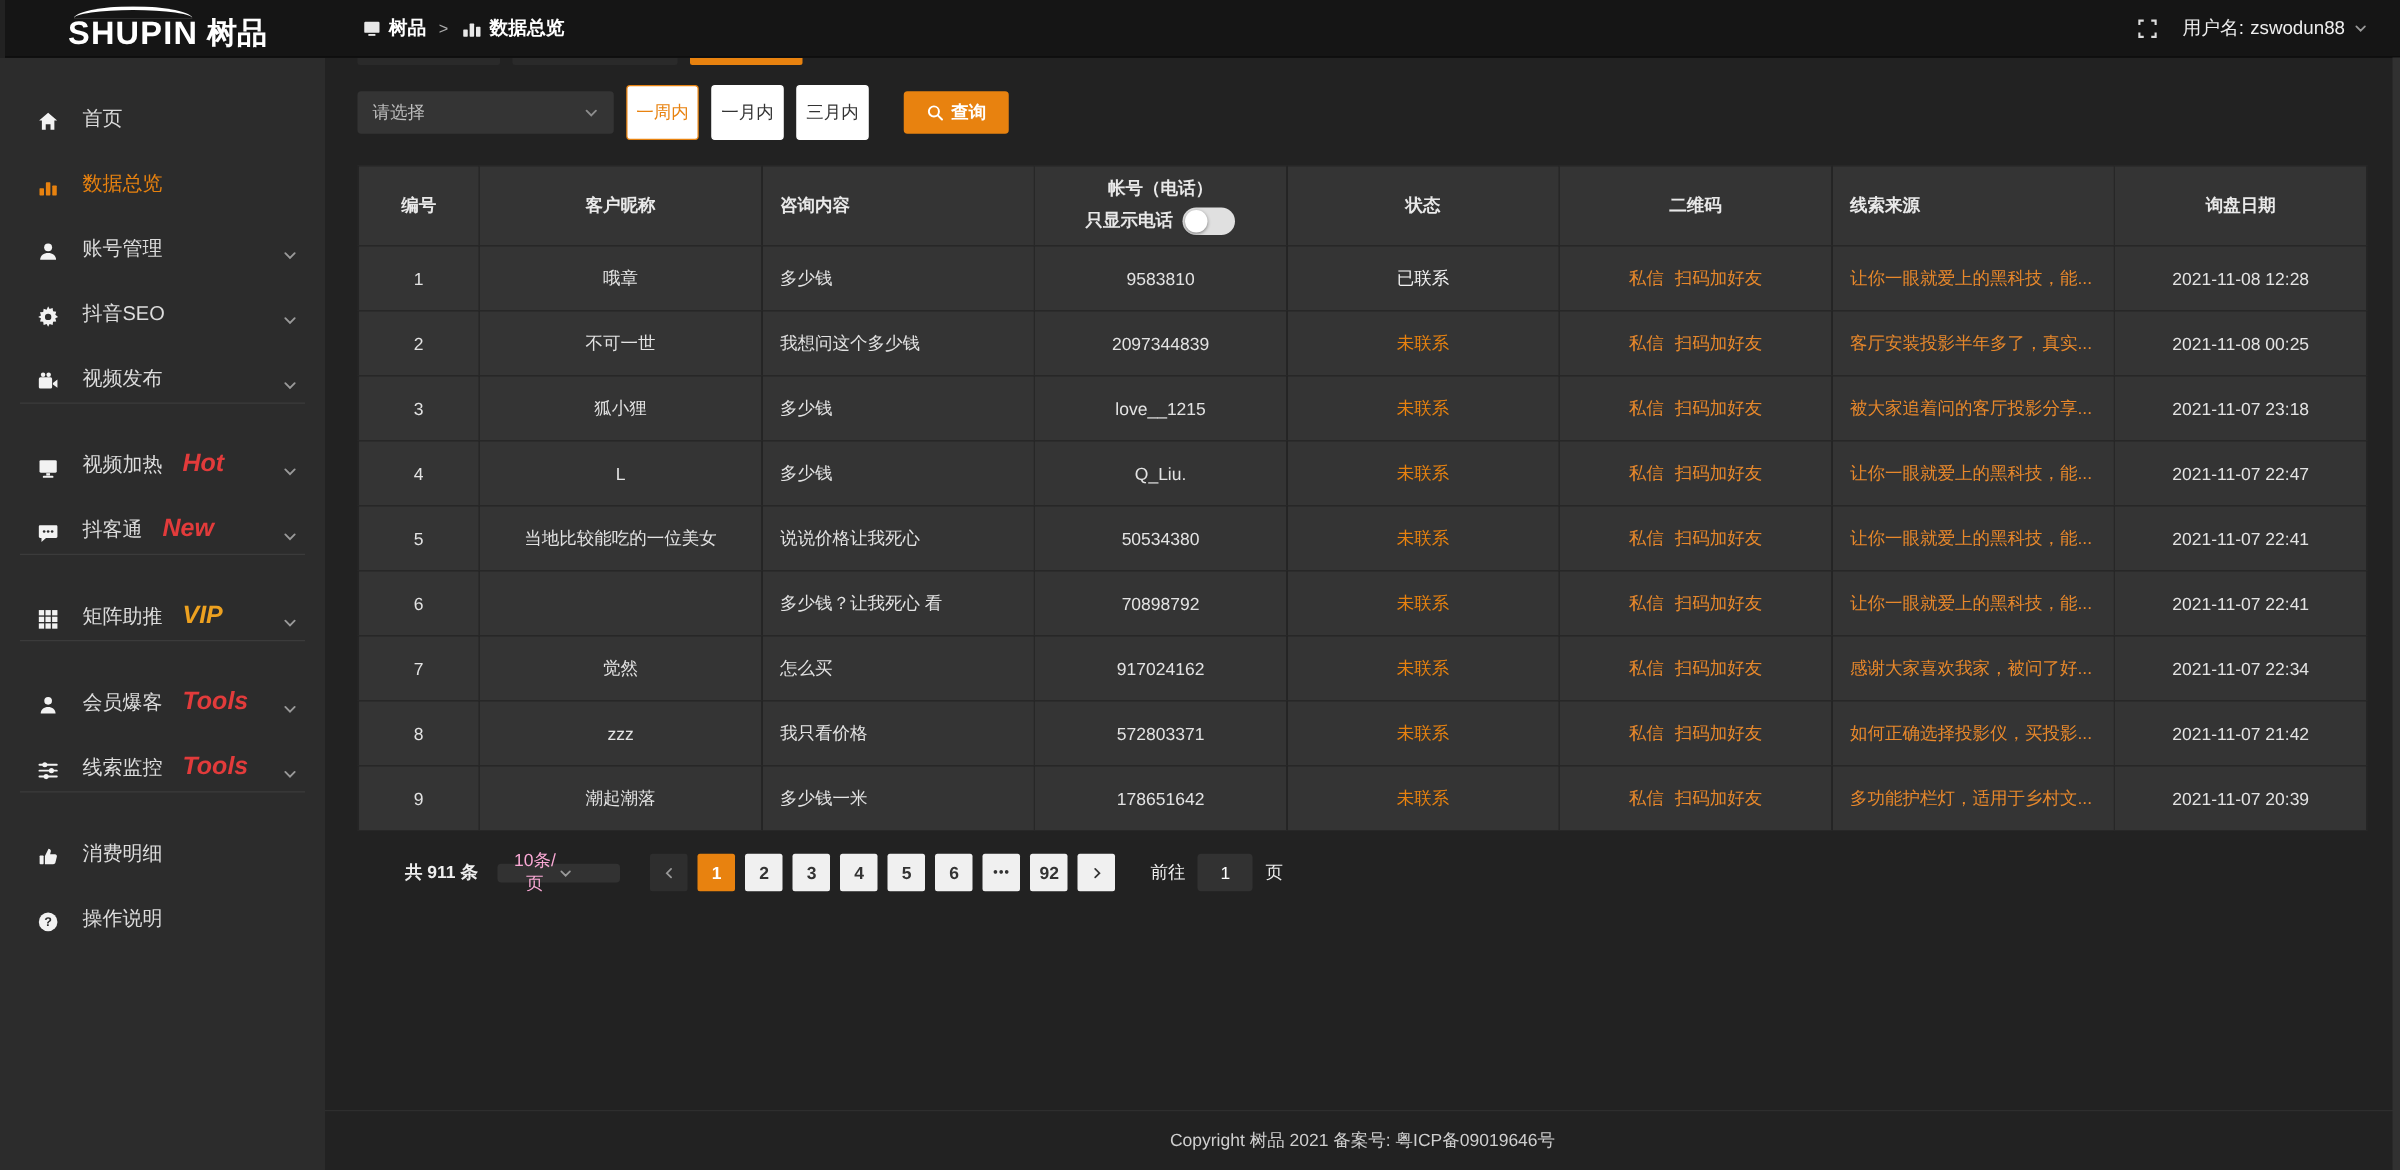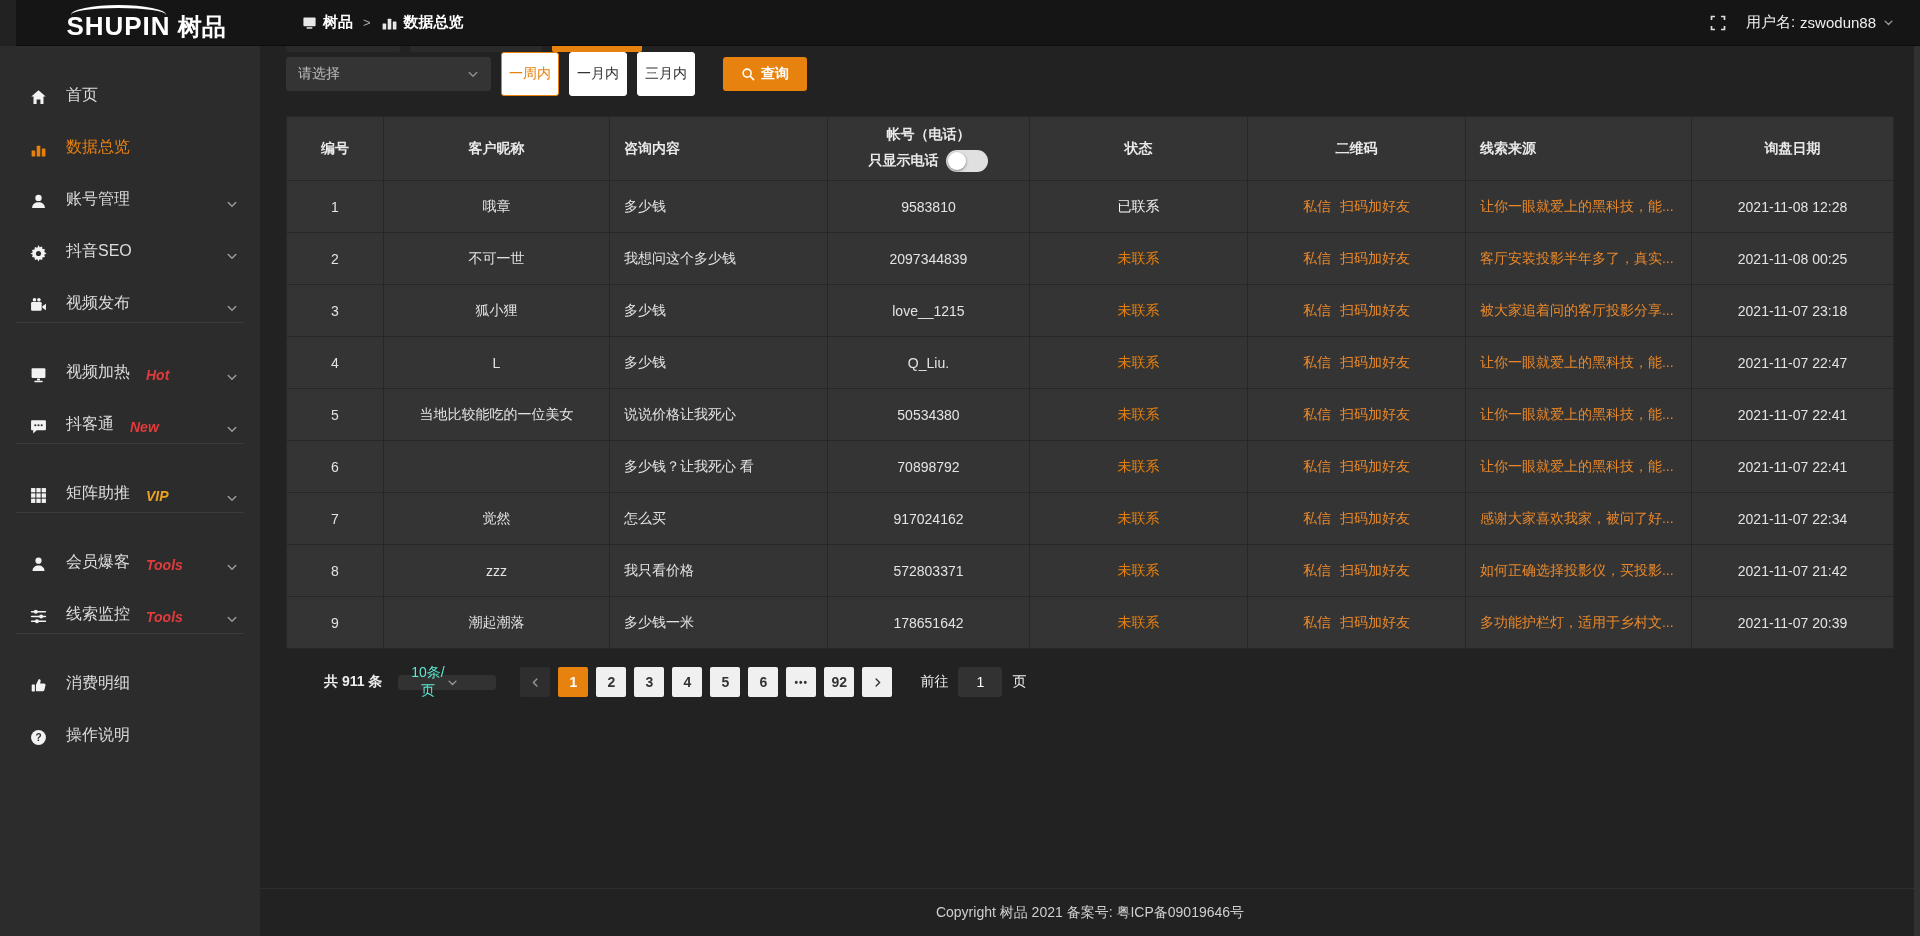--- a/index.html
+++ b/index.html
@@ -8,21 +8,21 @@
     background:#222222;
     font-family:"Liberation Sans","DejaVu Sans",sans-serif;
     color:#e3e3e3; font-size:14px;
   }
   :root{
     --accent:#e8820f; --link:#e8882b; --red:#e23b3b; --gold:#eda120;
     --sidebar-bg:#2c2c2c; --topbar-bg:#151515; --cell-bg:#343434; --cell-border:#272727;
   }
 
   
-  .topbar{ position:fixed; top:0; left:16px; right:0; height:46px; background:var(--topbar-bg);
+  .topbar{ position:fixed; top:0; left:4px; right:0; height:46px; background:var(--topbar-bg);
     display:flex; align-items:center; z-index:20; border-bottom:1px solid #0d0d0d;}
   .logo-area{ width:260px; display:flex; justify-content:center; align-items:flex-end; gap:7px; padding-top:6px;}
   .logo-en{ position:relative; font-weight:900; font-size:26px; letter-spacing:1px; color:#fff; line-height:1;}
   .logo-arc{ position:absolute; top:-8px; left:4%; width:92%; height:10px;
     border-top:3px solid #fff; border-radius:100% 100% 0 0 / 200% 200% 0 0;}
   .logo-cn{ font-weight:bold; font-size:24px; color:#fff; line-height:1;}
   .breadcrumb{ margin-left:26px; display:flex; align-items:center; gap:10px; color:#fff;
     font-size:15px; font-weight:bold;}
   .crumb{ display:flex; align-items:center; gap:6px; cursor:pointer;}
   .crumb .bc-icon{ display:flex; color:#e8e8e8;}
@@ -34,32 +34,32 @@
 
   
   .sidebar{ position:fixed; top:46px; left:0; bottom:0; width:260px; background:var(--sidebar-bg);
     padding-top:8px; z-index:10;}
   .side-item{ height:52px; display:flex; align-items:flex-end; padding:0 22px 0 30px;
     color:#dcdcdc; font-size:16px; cursor:pointer;}
   .side-item .icon{ width:20px; margin-right:16px; display:flex; color:#f2f2f2;}
   .side-item .label{ white-space:nowrap;}
   .side-item.active{ color:var(--accent);}
   .side-item.active .icon{ color:var(--accent);}
-  .badge{ font-style:italic; font-weight:bold; font-size:14px; margin-left:16px;}
+  .badge{ font-style:italic; font-weight:bold; font-size:20px; margin-left:16px;}
   .chev{ margin-left:auto; color:#9a9a9a; display:flex;}
   .side-divider{ height:1px; background:#3b3b3b; margin:8px 16px;}
 
   
   .main{ margin-left:260px; padding:16px 26px 0 26px;}
   .tabs{ display:flex; gap:10px;}
   .tab{ height:36px; padding:0 17px; background:#2a2a2a; color:#fff; font-size:14px; font-weight:bold;
     display:flex; align-items:center; border-radius:2px; cursor:pointer;}
   .tab.active{ background:var(--accent);}
 
-  .filters{ display:flex; align-items:center;}
+  .filters{ margin-top:16px; display:flex; align-items:center;}
   .sel{ width:205px; height:34px; background:#343434; border-radius:3px; color:#bdbdbd;
     display:flex; align-items:center; padding:0 12px; cursor:pointer;}
   .sel .sel-text{ flex:1;}
   .sel .chev{ color:#8d8d8d;}
   .period-btn{ width:58px; height:44px; margin-left:10px; background:#fff; color:#333;
     border:1px solid #fff; border-radius:3px; display:flex; align-items:center; justify-content:center;
     font-size:14px; cursor:pointer;}
   .period-btn:first-of-type{ margin-left:22px;}
   .period-btn.active{ color:var(--accent); border-color:var(--accent);}
   .search-btn{ margin-left:28px; height:34px; padding:0 18px; background:var(--accent); color:#fff;
@@ -82,21 +82,21 @@
   .status-pending{ color:var(--accent);}
   .status-contacted{ color:#f2f2f2;}
   .qr-link{ color:var(--link); cursor:pointer;}
   .qr-link + .qr-link{ margin-left:5px;}
   .source{ color:var(--link); cursor:pointer;}
 
   
   .pagination{ margin-top:18px; display:flex; align-items:center; color:#eee; font-size:14px;margin-left:38px;}
   .pg-total{ font-weight:bold;}
   .pg-size{ margin-left:16px; width:98px; height:15px; background:#323232; border-radius:3px;
-    display:flex; align-items:center; padding:0 10px; color:#5eead4; cursor:pointer;}
+    display:flex; align-items:center; padding:0 10px; color:#f9a8d4; cursor:pointer;}
   .pg-size span{ flex:1; text-align:center;}
   .pg-btn{ min-width:30px; height:30px; margin-left:8px; border-radius:2px; background:#f0f0f0;
     color:#333; font-weight:bold; display:flex; align-items:center; justify-content:center; cursor:pointer;}
   .pg-btn.prev{ margin-left:24px; background:#2e2e2e; color:#9a9a9a;}
   .pg-btn.active{ background:var(--accent); color:#fff;}
   .pg-btn.dots{ font-size:10px; letter-spacing:1px;}
   .pg-goto{ margin-left:28px; display:flex; align-items:center; gap:10px;}
   .pg-input{ width:44px; height:30px; background:#323232; border:none; border-radius:3px;
     color:#fff; text-align:center; font-size:14px; font-family:inherit;}
 

